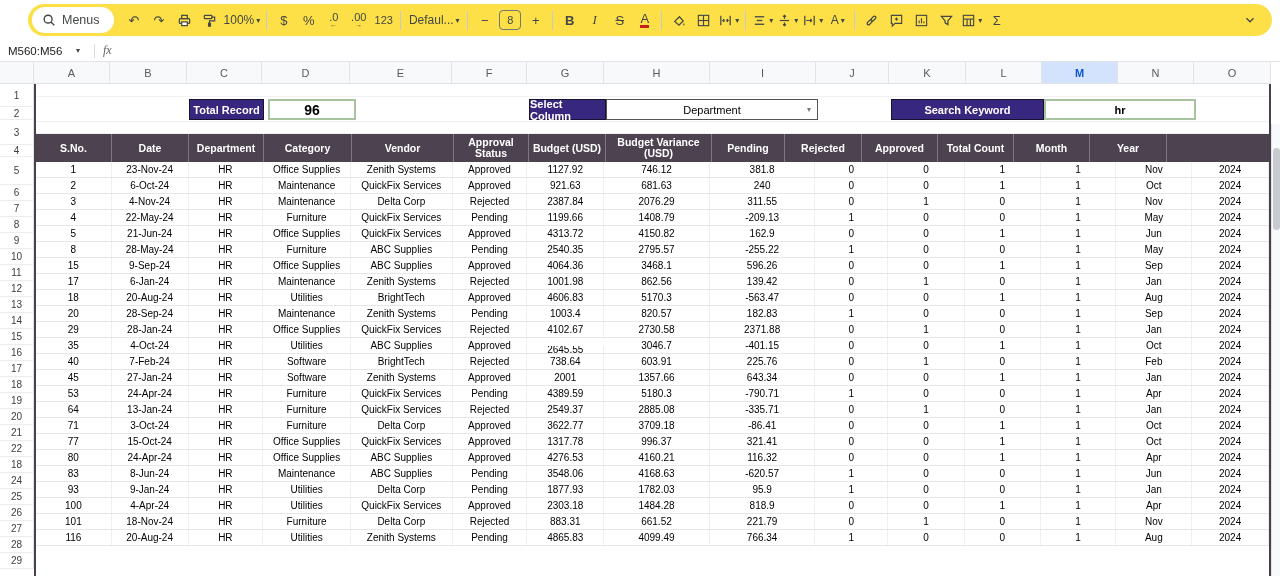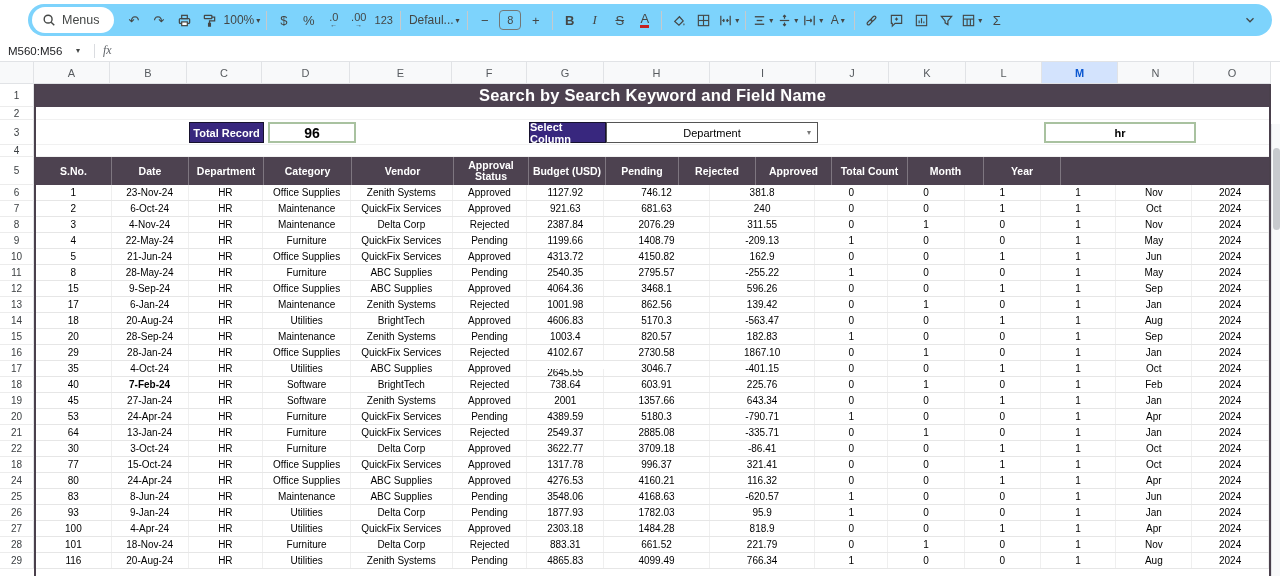--- a/index.html
+++ b/index.html
@@ -1,20 +1,20 @@
 <!DOCTYPE html>
 <html><head>
 <meta charset="utf-8">
 <style>
   * { box-sizing: border-box; margin: 0; padding: 0; }
   html,body { width:1280px; height:576px; overflow:hidden; background:#fff;
               font-family:"Liberation Sans", sans-serif; }
   
   .toolbar { height:40px; background:#fff; display:flex; align-items:center; }
-  .tb-inner { height:32px; margin:4px 8px 4px 28px; flex:1; background:#7dd3fc;
+  .tb-inner { height:32px; margin:4px 8px 4px 28px; flex:1; background:#fde047;
               border-radius:16px; display:flex; align-items:center; padding:0 10px 0 4px; }
   .menus-pill { height:26px; background:#fff; border-radius:13px; display:flex;
                 align-items:center; padding:0 14px 0 10px; gap:6px; margin-right:8px; }
   .menus-pill span { font-size:12.5px; color:#444746; }
   .tbtn { display:flex; align-items:center; justify-content:center; height:26px;
           min-width:25px; border-radius:4px; color:#444746; font-size:13px;
           cursor:pointer; position:relative; padding:0 2px; }
   .tbtn svg { display:block; }
   .caret { font-size:8px; color:#444746; margin-left:2px; }
   .tb-div { width:1px; height:19px; background:#c6cacd; margin:0 4px; flex:0 0 1px; }
@@ -314,43 +314,42 @@
       <div class="rownum" style="height: 16px;">18</div>
       <div class="rownum" style="height: 16px;">24</div>
       <div class="rownum" style="height: 16px;">25</div>
       <div class="rownum" style="height: 16px;">26</div>
       <div class="rownum" style="height: 16px;">27</div>
       <div class="rownum" style="height: 16px;">28</div>
       <div class="rownum" style="height: 16px;">29</div>
     </div>
 
   <div class="content">
-    <div class="banner">
-      <span>Search by Search Keyword and Field Name</span>
-    </div>
     <div class="sp2"></div>
     <div class="controls">
       <div class="ctl lbl" style="left:153px;width:75px;">Total Record</div>
       <div class="ctl val-green" style="left:232px;width:88px;font-size:14px;">96</div>
       <div class="ctl lbl" style="left:493px;width:77px;">Select Column</div>
       <div class="ctl val-drop" style="left:570px;width:212px;">
         <span>Department</span>
         <span class="dd">▾</span>
       </div>
+      <div class="ctl lbl" style="left:855px;width:153px;">Search Keyword</div>
       <div class="ctl val-green" style="left:1008px;width:152px;">hr</div>
     </div>
     <div class="sp4"></div>
     <div class="thead" id="thead">
         <div class="th" style="width: 76px;">S.No.</div>
         <div class="th" style="width: 77px;">Date</div>
         <div class="th" style="width: 75px;">Department</div>
         <div class="th" style="width: 88px;">Category</div>
         <div class="th" style="width: 102px;">Vendor</div>
         <div class="th" style="width: 75px;">Approval Status</div>
         <div class="th" style="width: 77px;">Budget (USD)</div>
+        <div class="th" style="width: 106px;">Budget Variance (USD)</div>
         <div class="th" style="width: 73px;">Pending</div>
         <div class="th" style="width: 77px;">Rejected</div>
         <div class="th" style="width: 76px;">Approved</div>
         <div class="th" style="width: 76px;">Total Count</div>
         <div class="th" style="width: 76px;">Month</div>
         <div class="th" style="width: 77px;">Year</div>
       </div>
     <div id="tbody">
         <div class="trow">
           <div class="td" style="width: 76px;">1</div>
@@ -524,21 +523,21 @@
         </div>
         <div class="trow">
           <div class="td" style="width: 76px;">29</div>
           <div class="td" style="width: 77px;">28-Jan-24</div>
           <div class="td" style="width: 75px;">HR</div>
           <div class="td" style="width: 88px;">Office Supplies</div>
           <div class="td" style="width: 102px;">QuickFix Services</div>
           <div class="td" style="width: 75px;">Rejected</div>
           <div class="td" style="width: 77px;">4102.67</div>
           <div class="td" style="width: 106px;">2730.58</div>
-          <div class="td" style="width: 106px;">1867.10</div>
+          <div class="td" style="width: 106px;">2371.88</div>
           <div class="td" style="width: 73px;">0</div>
           <div class="td" style="width: 77px;">1</div>
           <div class="td" style="width: 76px;">0</div>
           <div class="td" style="width: 76px;">1</div>
           <div class="td" style="width: 76px;">Jan</div>
           <div class="td" style="width: 77px;">2024</div>
         </div>
         <div class="trow">
           <div class="td" style="width: 76px;">35</div>
           <div class="td" style="width: 77px;">4-Oct-24</div>
@@ -551,21 +550,21 @@
           <div class="td" style="width: 106px;">-401.15</div>
           <div class="td" style="width: 73px;">0</div>
           <div class="td" style="width: 77px;">0</div>
           <div class="td" style="width: 76px;">1</div>
           <div class="td" style="width: 76px;">1</div>
           <div class="td" style="width: 76px;">Oct</div>
           <div class="td" style="width: 77px;">2024</div>
         </div>
         <div class="trow">
           <div class="td" style="width: 76px;">40</div>
-          <div class="td" style="width: 77px; font-weight: bold;">7-Feb-24</div>
+          <div class="td" style="width: 77px;">7-Feb-24</div>
           <div class="td" style="width: 75px;">HR</div>
           <div class="td" style="width: 88px;">Software</div>
           <div class="td" style="width: 102px;">BrightTech</div>
           <div class="td" style="width: 75px;">Rejected</div>
           <div class="td" style="width: 77px;">738.64</div>
           <div class="td" style="width: 106px;">603.91</div>
           <div class="td" style="width: 106px;">225.76</div>
           <div class="td" style="width: 73px;">0</div>
           <div class="td" style="width: 77px;">1</div>
           <div class="td" style="width: 76px;">0</div>
@@ -618,21 +617,21 @@
           <div class="td" style="width: 106px;">2885.08</div>
           <div class="td" style="width: 106px;">-335.71</div>
           <div class="td" style="width: 73px;">0</div>
           <div class="td" style="width: 77px;">1</div>
           <div class="td" style="width: 76px;">0</div>
           <div class="td" style="width: 76px;">1</div>
           <div class="td" style="width: 76px;">Jan</div>
           <div class="td" style="width: 77px;">2024</div>
         </div>
         <div class="trow">
-          <div class="td" style="width: 76px;">30</div>
+          <div class="td" style="width: 76px;">71</div>
           <div class="td" style="width: 77px;">3-Oct-24</div>
           <div class="td" style="width: 75px;">HR</div>
           <div class="td" style="width: 88px;">Furniture</div>
           <div class="td" style="width: 102px;">Delta Corp</div>
           <div class="td" style="width: 75px;">Approved</div>
           <div class="td" style="width: 77px;">3622.77</div>
           <div class="td" style="width: 106px;">3709.18</div>
           <div class="td" style="width: 106px;">-86.41</div>
           <div class="td" style="width: 73px;">0</div>
           <div class="td" style="width: 77px;">0</div>

